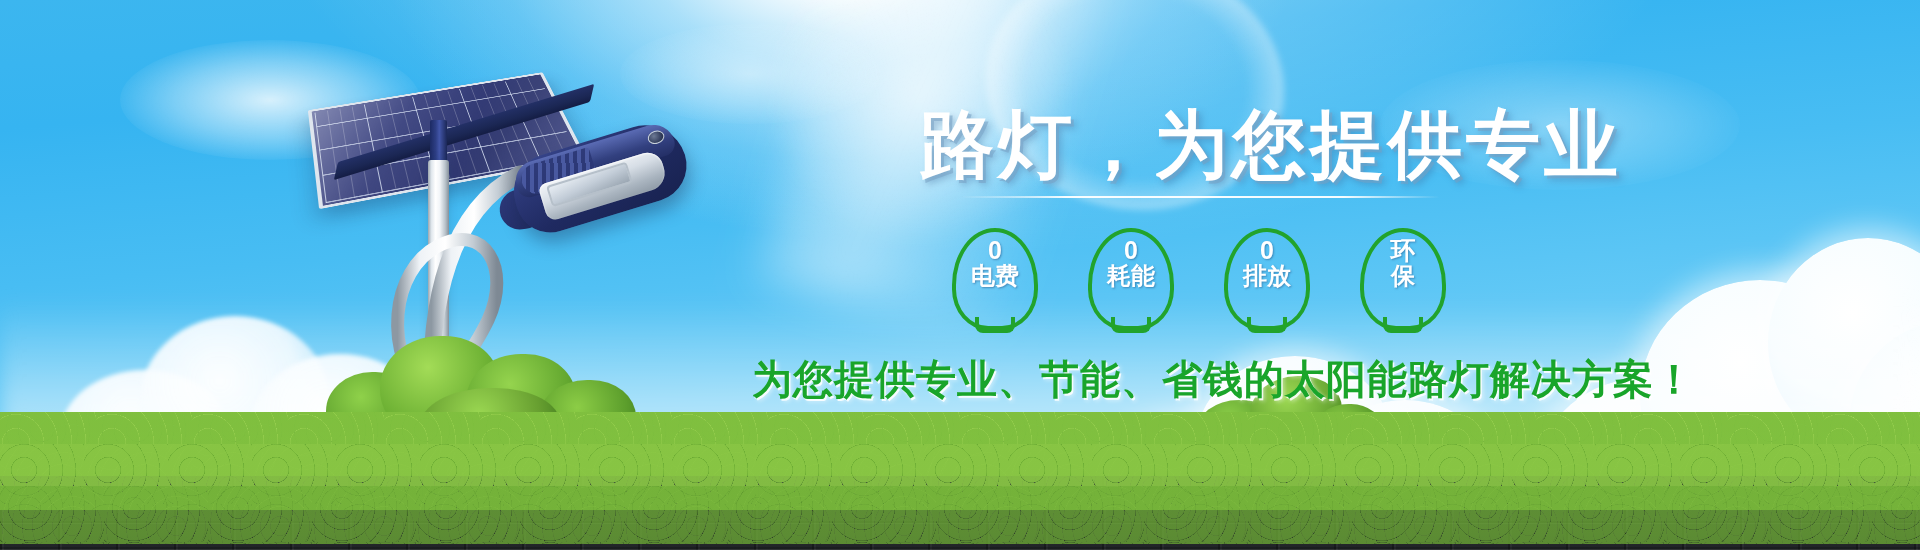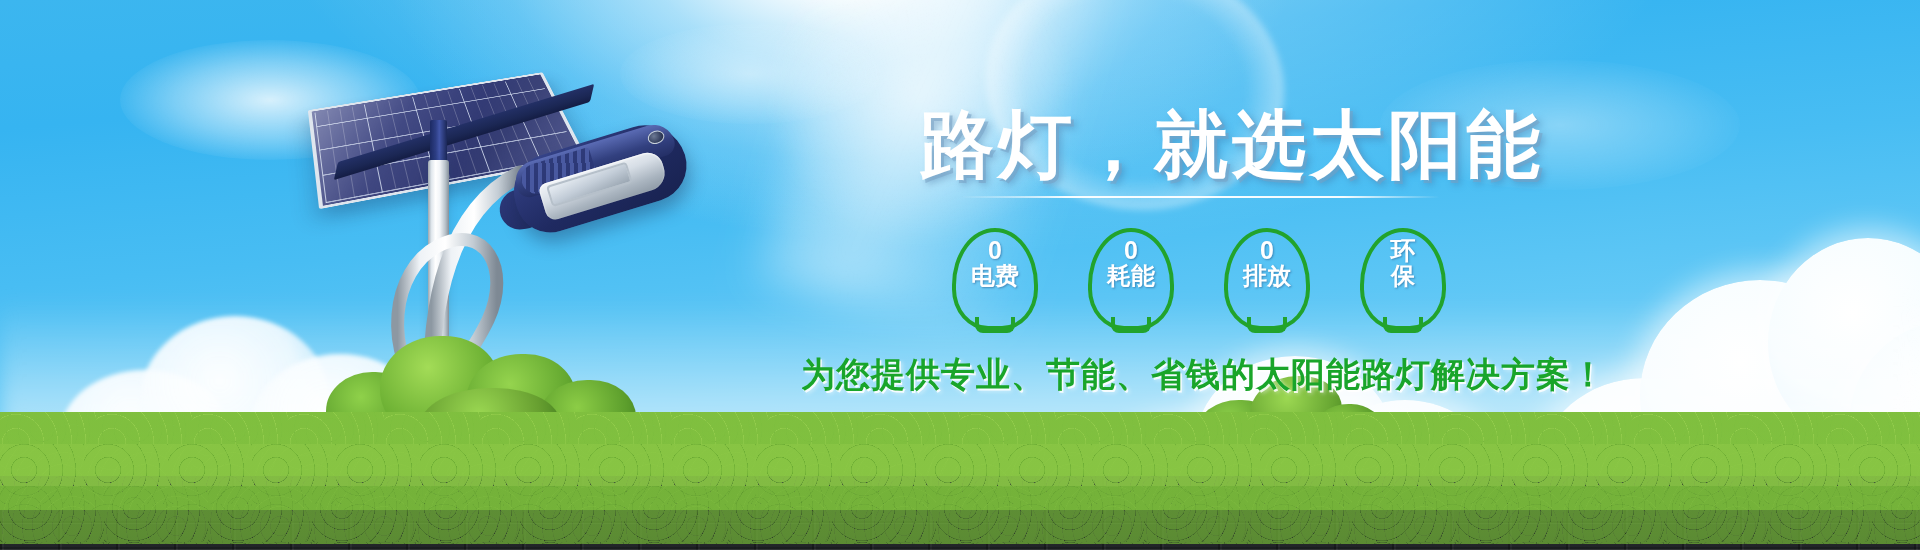--- a/index.html
+++ b/index.html
@@ -245,22 +245,22 @@
     position:absolute;inset:0;
     display:flex;flex-direction:column;align-items:center;justify-content:flex-start;
     padding-top:10px;
     color:#ffffff;font-weight:bold;line-height:1.02;
     text-shadow:1px 1px 2px rgba(40,90,140,.55);
   }
   .bulb-num{font-size:25px;}
   .bulb-word{font-size:24px;letter-spacing:0;}
 
   .subtitle{
-    position:absolute;left:801px;top:352px;
-    font-size:34px;font-weight:bold;letter-spacing:1px;
+    position:absolute;left:752px;top:352px;
+    font-size:40px;font-weight:bold;letter-spacing:1px;
     color:#19a52a;
     white-space:nowrap;
     text-shadow:1.5px 1.5px 0 rgba(255,255,255,.85), 3px 3px 4px rgba(255,255,255,.5);
   }
 </style>
 </head>
 <body>
 
 <div class="banner">
 
@@ -374,21 +374,21 @@
       <div class="leafrow" style="bottom:6px;height:58px;opacity:.8;
                   background:
                     repeating-radial-gradient(circle at 30px 22px, rgba(118,182,58,.75) 0 10px, rgba(118,182,58,0) 11px),
                     repeating-radial-gradient(circle at 72px 40px, rgba(86,148,40,.7) 0 9px, rgba(86,148,40,0) 10px);
                   background-size:104px 56px, 104px 56px;"></div>
     </div>
   </div>
 
   <div class="content">
 
-    <div class="headline">路灯，就选太阳能</div>
+    <div class="headline">路灯，为您提供专业</div>
 
     <div class="rule"></div>
 
     <div class="badges">
 
       <div class="bulb">
         <div class="bulb-shape"></div>
         <div class="bulb-neck"></div>
         <div class="bulb-text">
           <span class="bulb-num">0</span>

